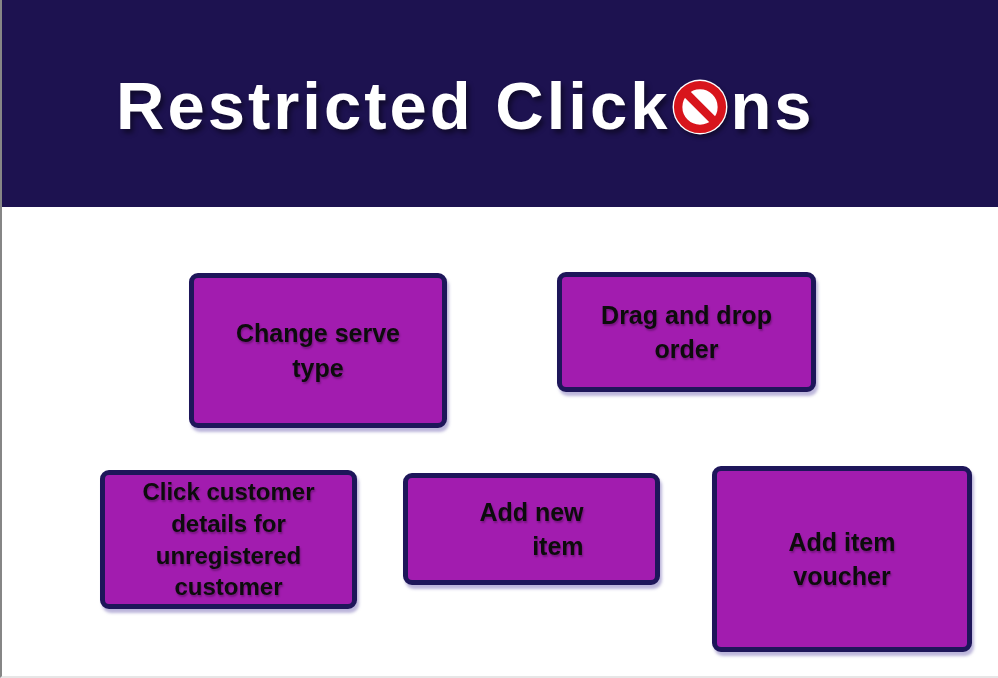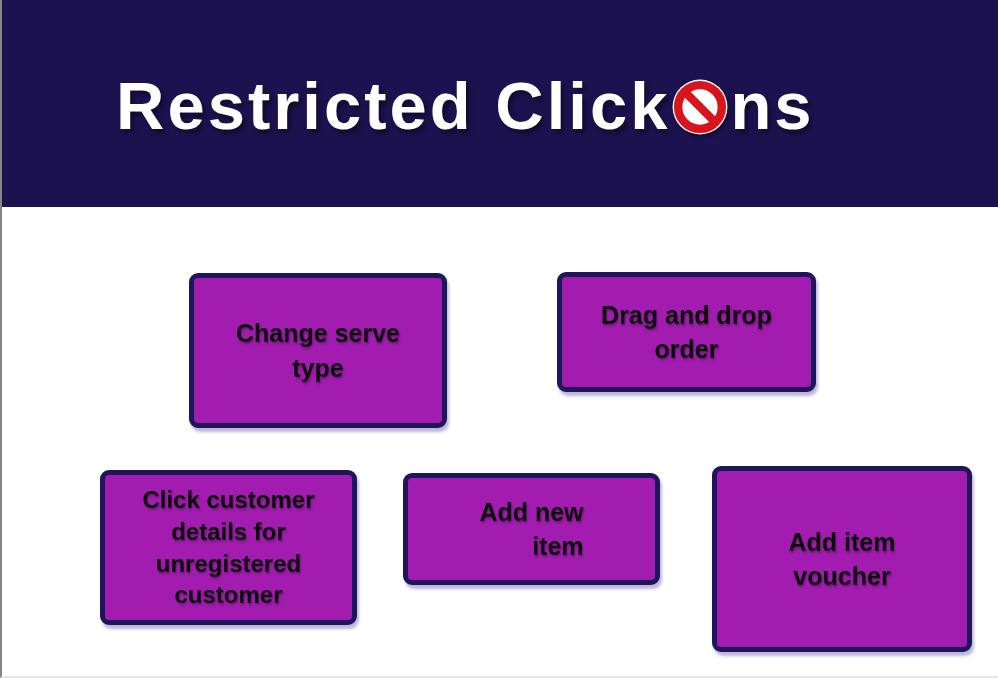--- a/index.html
+++ b/index.html
@@ -55,21 +55,21 @@
     font-size:25px;
     font-weight:bold;
     line-height:1.38;
     color:var(--card-text,#0c0c0c);
     white-space:pre-line;
     text-shadow:1px 2px 2px rgba(0,0,0,0.28);
     padding:0 8px;
   }
   .card-1{left:167px;top:273px;width:258px;height:155px;}
   .card-2{left:535px;top:272px;width:259px;height:120px;}
-  .card-3{left:78px; top:470px;width:257px;height:155px;}
+  .card-3{left:78px; top:470px;width:257px;height:139px;}
   .card-3 .card-label{font-size:24px;line-height:1.33;}
   .card-4{left:381px;top:473px;width:257px;height:112px;text-align:right;}
   .card-5{left:690px;top:466px;width:260px;height:186px;}
 </style>
 </head>
 <body>
 
 <div class="page">
 
   <header class="header">

